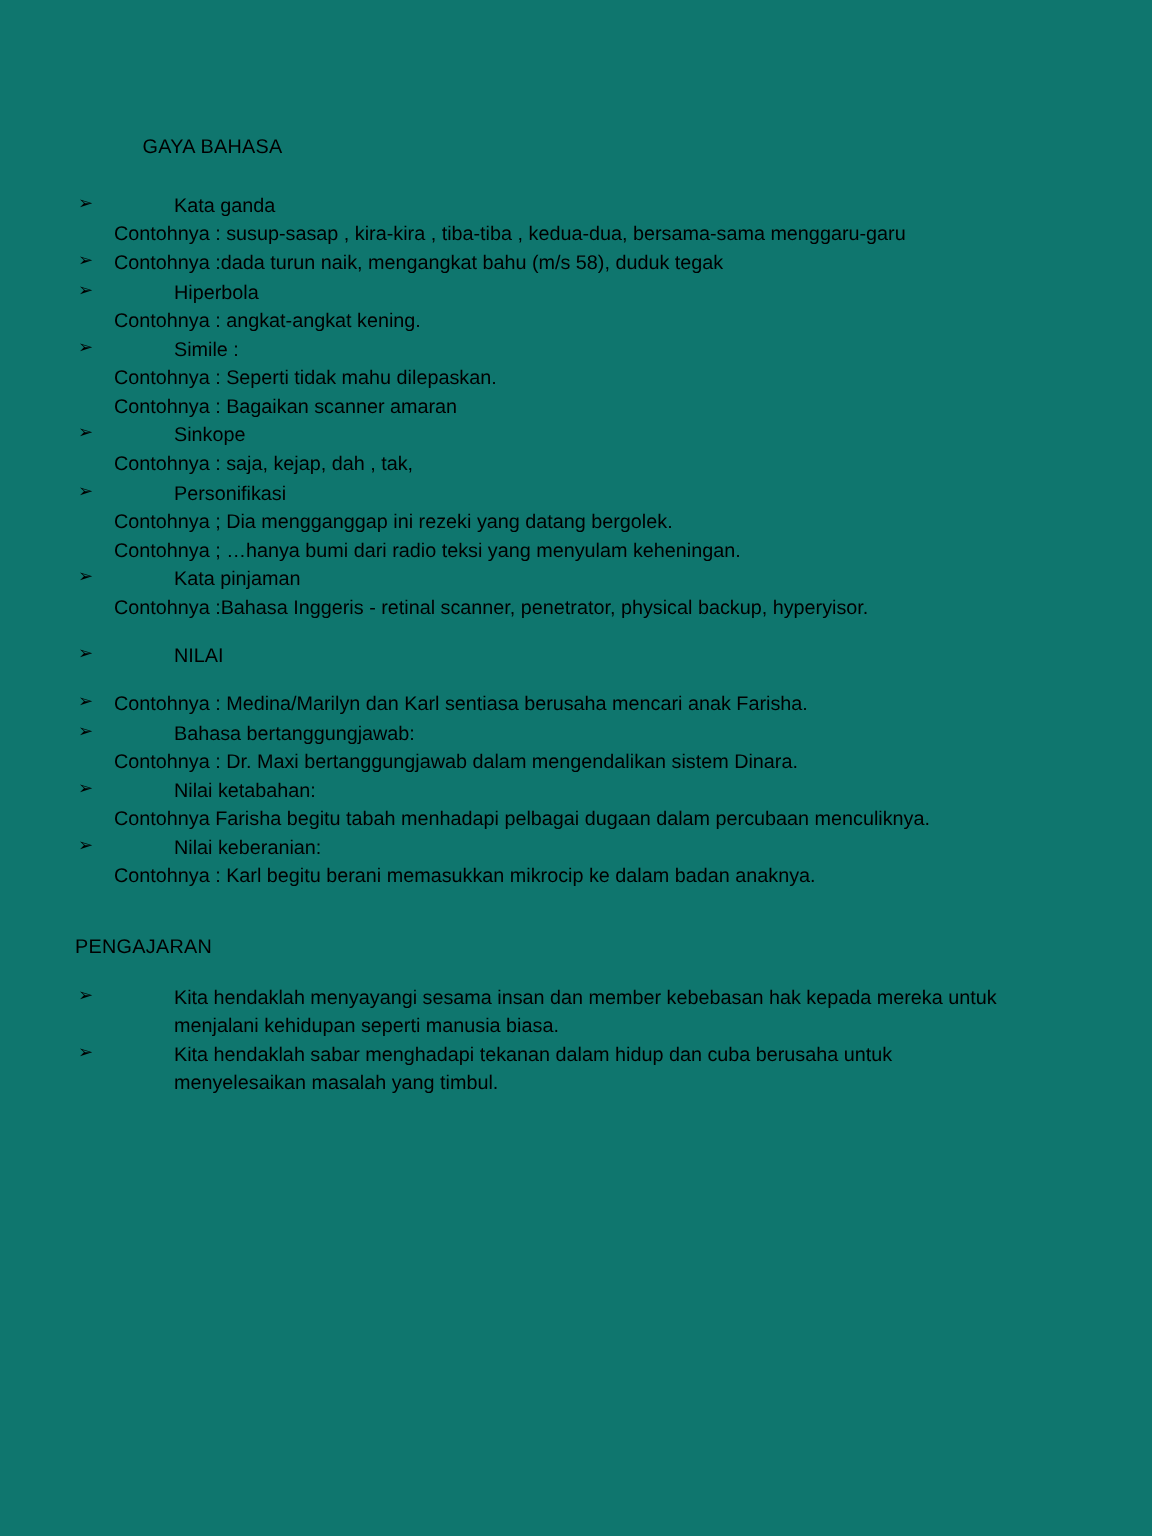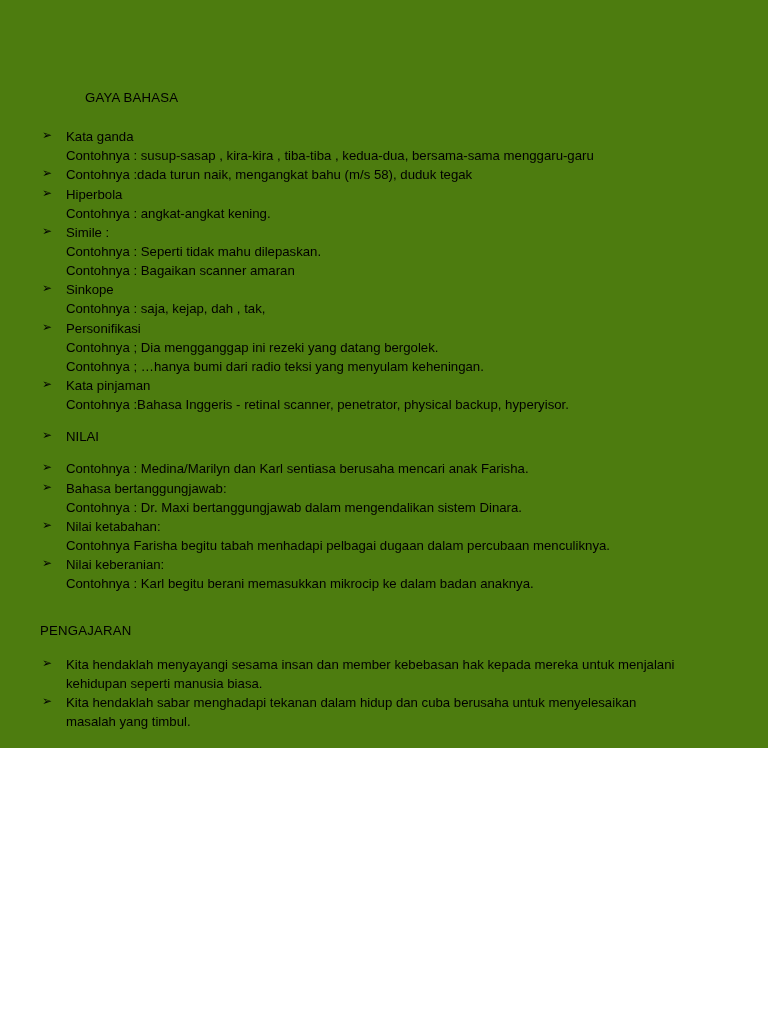--- a/index.html
+++ b/index.html
@@ -10,24 +10,24 @@
   body {
     width: 768px;
     height: 1024px;
     font-family: "Liberation Sans", sans-serif;
     color: #000000;
     overflow: hidden;
   }
   .page {
     position: relative;
     width: 768px;
-    height: 748px;
-    background: #4d7c0f;
+    height: 1024px;
+    background: #0f766e;
     box-sizing: border-box;
-    padding: 88px 90px 40px 40px;
+    padding: 88px 90px 40px 50px;
   }
   .doc-body {
     font-size: 13.2px;
     line-height: 1.45;
   }
   .heading {
     margin: 0 0 20px 45px;
     font-size: 13.2px;
     letter-spacing: 0.2px;
   }
@@ -49,20 +49,21 @@
   ul.bullets > li .marker {
     position: absolute;
     left: 2px;
     top: 0;
     font-size: 12px;
     line-height: 1.45;
     color: #000;
   }
   .item-title {
     display: block;
+    margin-left: 40px;
   }
   .item-sub {
     display: block;
   }
   .list-indent {
     margin-left: 45px;
   }
   .li-gap { margin-top: 13px !important; }
 </style>
 </head>

